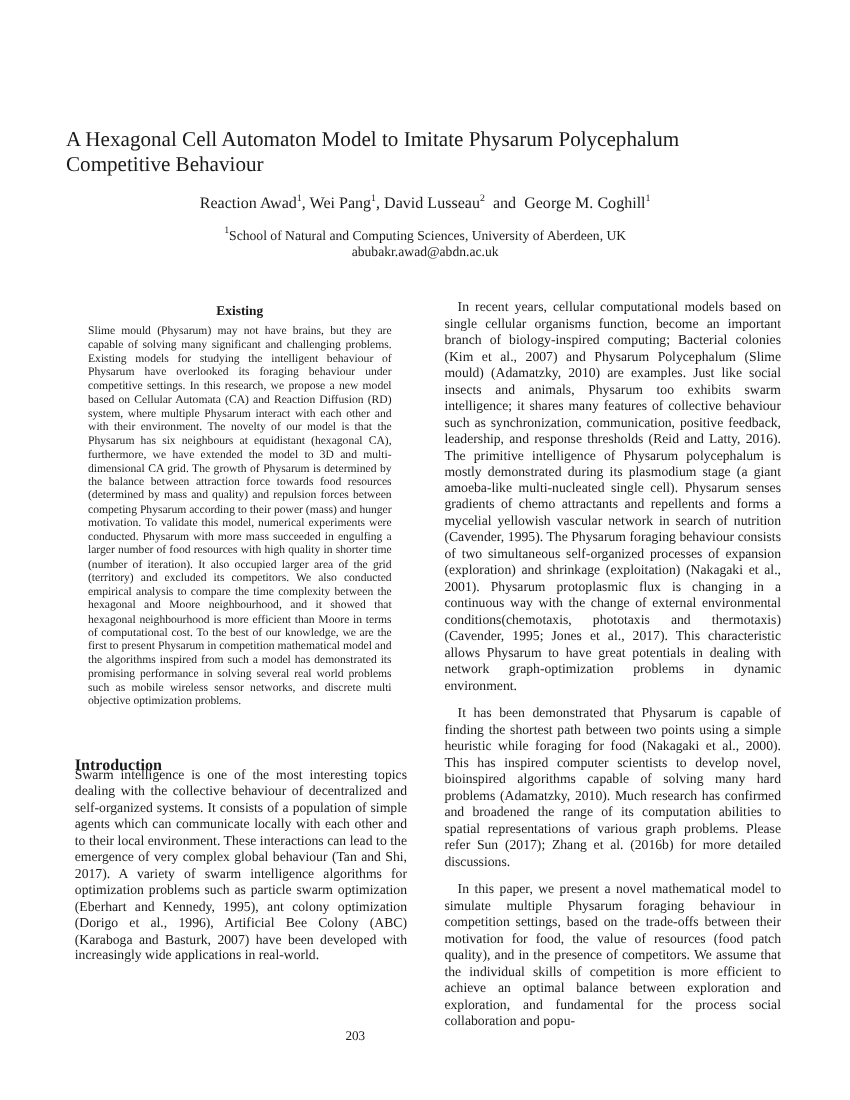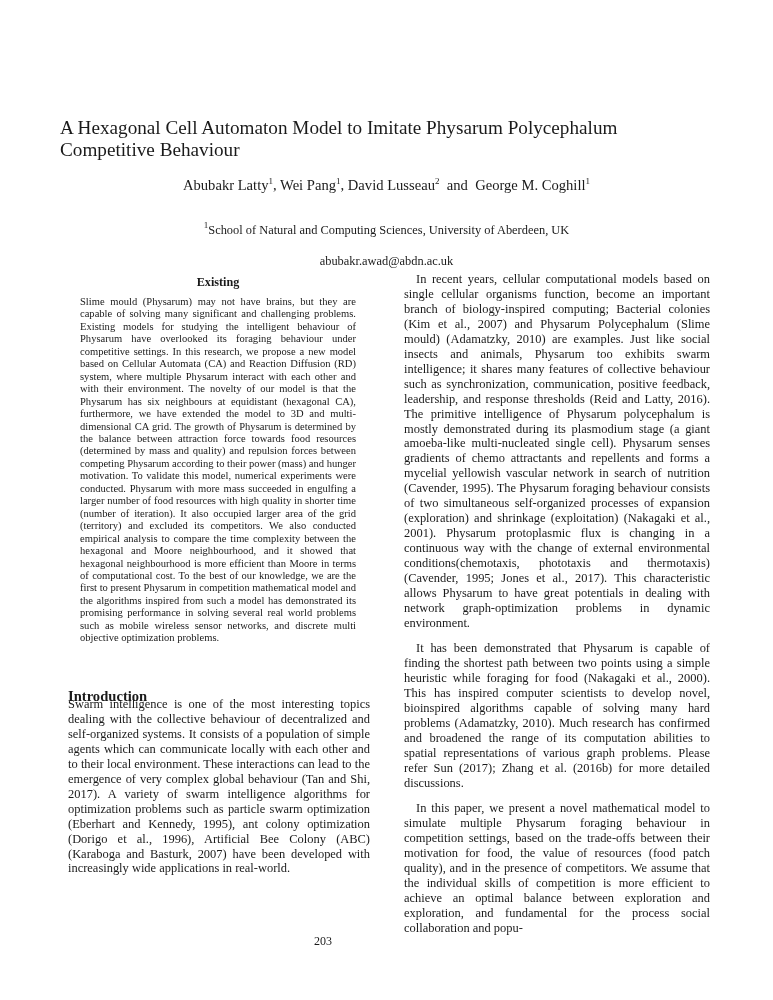--- a/index.html
+++ b/index.html
@@ -5,42 +5,42 @@
   html, body { margin: 0; padding: 0; background: #ffffff; }
   body { width: 773px; height: 1000px; position: relative; overflow: hidden;
          font-family: "Liberation Serif", "DejaVu Serif", serif; color: #1a1a1a; }
   .title { position: absolute; left: 60px; top: 117px; width: 653px; text-align: left;
            font-weight: normal; font-size: 19.2px; line-height: 22px; }
   .authors { position: absolute; left: 60px; top: 176px; width: 653px; text-align: center;
              font-size: 14.6px; line-height: 18px; }
   .authors sup, .aff sup { font-size: 9px; vertical-align: 6px; line-height: 0; }
   .affs { position: absolute; left: 60px; top: 207px; width: 653px; text-align: center;
           font-size: 12.4px; line-height: 15.2px; }
-  .aff { display: block; margin-top: 16px; }
+  .aff { display: block; }
   .abs-head { position: absolute; left: 78px; top: 275px; width: 280px; text-align: center;
               font-weight: bold; font-size: 12.2px; }
   .abs-body { position: absolute; left: 80px; top: 296px; width: 276px;
               font-size: 10.55px; line-height: 12.45px; text-align: justify; hyphens: none; }
   .intro-head { position: absolute; left: 68px; top: 688px; width: 302px; 
                 font-weight: bold; font-size: 14.6px; }
   .intro-p { position: absolute; left: 68px; top: 697px; width: 302px;
              font-size: 12.45px; line-height: 14.95px; text-align: justify; }
   .col2 { position: absolute; left: 404px; top: 272px; width: 306px;
           font-size: 12.45px; line-height: 14.95px; text-align: justify; }
   .col2 p { margin: 0 0 10.5px 0; text-indent: 12px; }
   .pageno { position: absolute; left: 0; top: 934px; width: 646px; text-align: center;
             font-size: 12px; }
 </style>
 </head>
 <body>
 
 <div class="title">A Hexagonal Cell Automaton Model to Imitate Physarum Polycephalum Competitive Behaviour</div>
 
 <div class="authors">
-  <span>Abubakr Latty</span><sup>1</sup><span>, </span><span>Wei Pang</span><sup>1</sup><span>, </span><span>David Lusseau</span><sup>2</sup><span style="white-space:pre">  and  </span><span>George M. Coghill</span><sup>1</sup>
+  <span>Reaction Awad</span><sup>1</sup><span>, </span><span>Wei Pang</span><sup>1</sup><span>, </span><span>David Lusseau</span><sup>2</sup><span style="white-space:pre">  and  </span><span>George M. Coghill</span><sup>1</sup>
 </div>
 
 <div class="affs">
   <span class="aff"><sup>1</sup><span>School of Natural and Computing Sciences, University of Aberdeen, UK</span></span>
   <span class="aff">abubakr.awad@abdn.ac.uk</span>
 </div>
 
 <div class="abs-head">Existing</div>
 <div class="abs-body">Slime mould (Physarum) may not have brains, but they are capable of solving many significant and challenging problems. Existing models for studying the intelligent behaviour of Physarum have overlooked its foraging behaviour under competitive settings.  In this research, we propose a new model based on Cellular Automata (CA) and Reaction Diffusion (RD) system, where multiple Physarum interact with each other and with their environment.  The novelty of our model is that the Physarum has six neighbours at equidistant (hexagonal CA), furthermore, we have extended the model to 3D and multi-dimensional CA grid. The growth of Physarum is determined by the balance between attraction force towards food resources (determined by mass and quality) and repulsion forces between competing Physarum according to their power (mass) and hunger motivation.  To validate this model, numerical experiments were conducted.  Physarum with more mass succeeded in engulfing a larger number of food resources with high quality in shorter time (number of iteration).  It also occupied larger area of the grid (territory) and excluded its competitors.  We also conducted empirical analysis to compare the time complexity between the hexagonal and Moore neighbourhood, and it showed that hexagonal neighbourhood is more efficient than Moore in terms of computational cost. To the best of our knowledge, we are the first to present Physarum in competition mathematical model and the algorithms inspired from such a model has demonstrated its promising performance in solving several real world problems such as mobile wireless sensor networks, and discrete multi objective optimization problems.</div>
 

